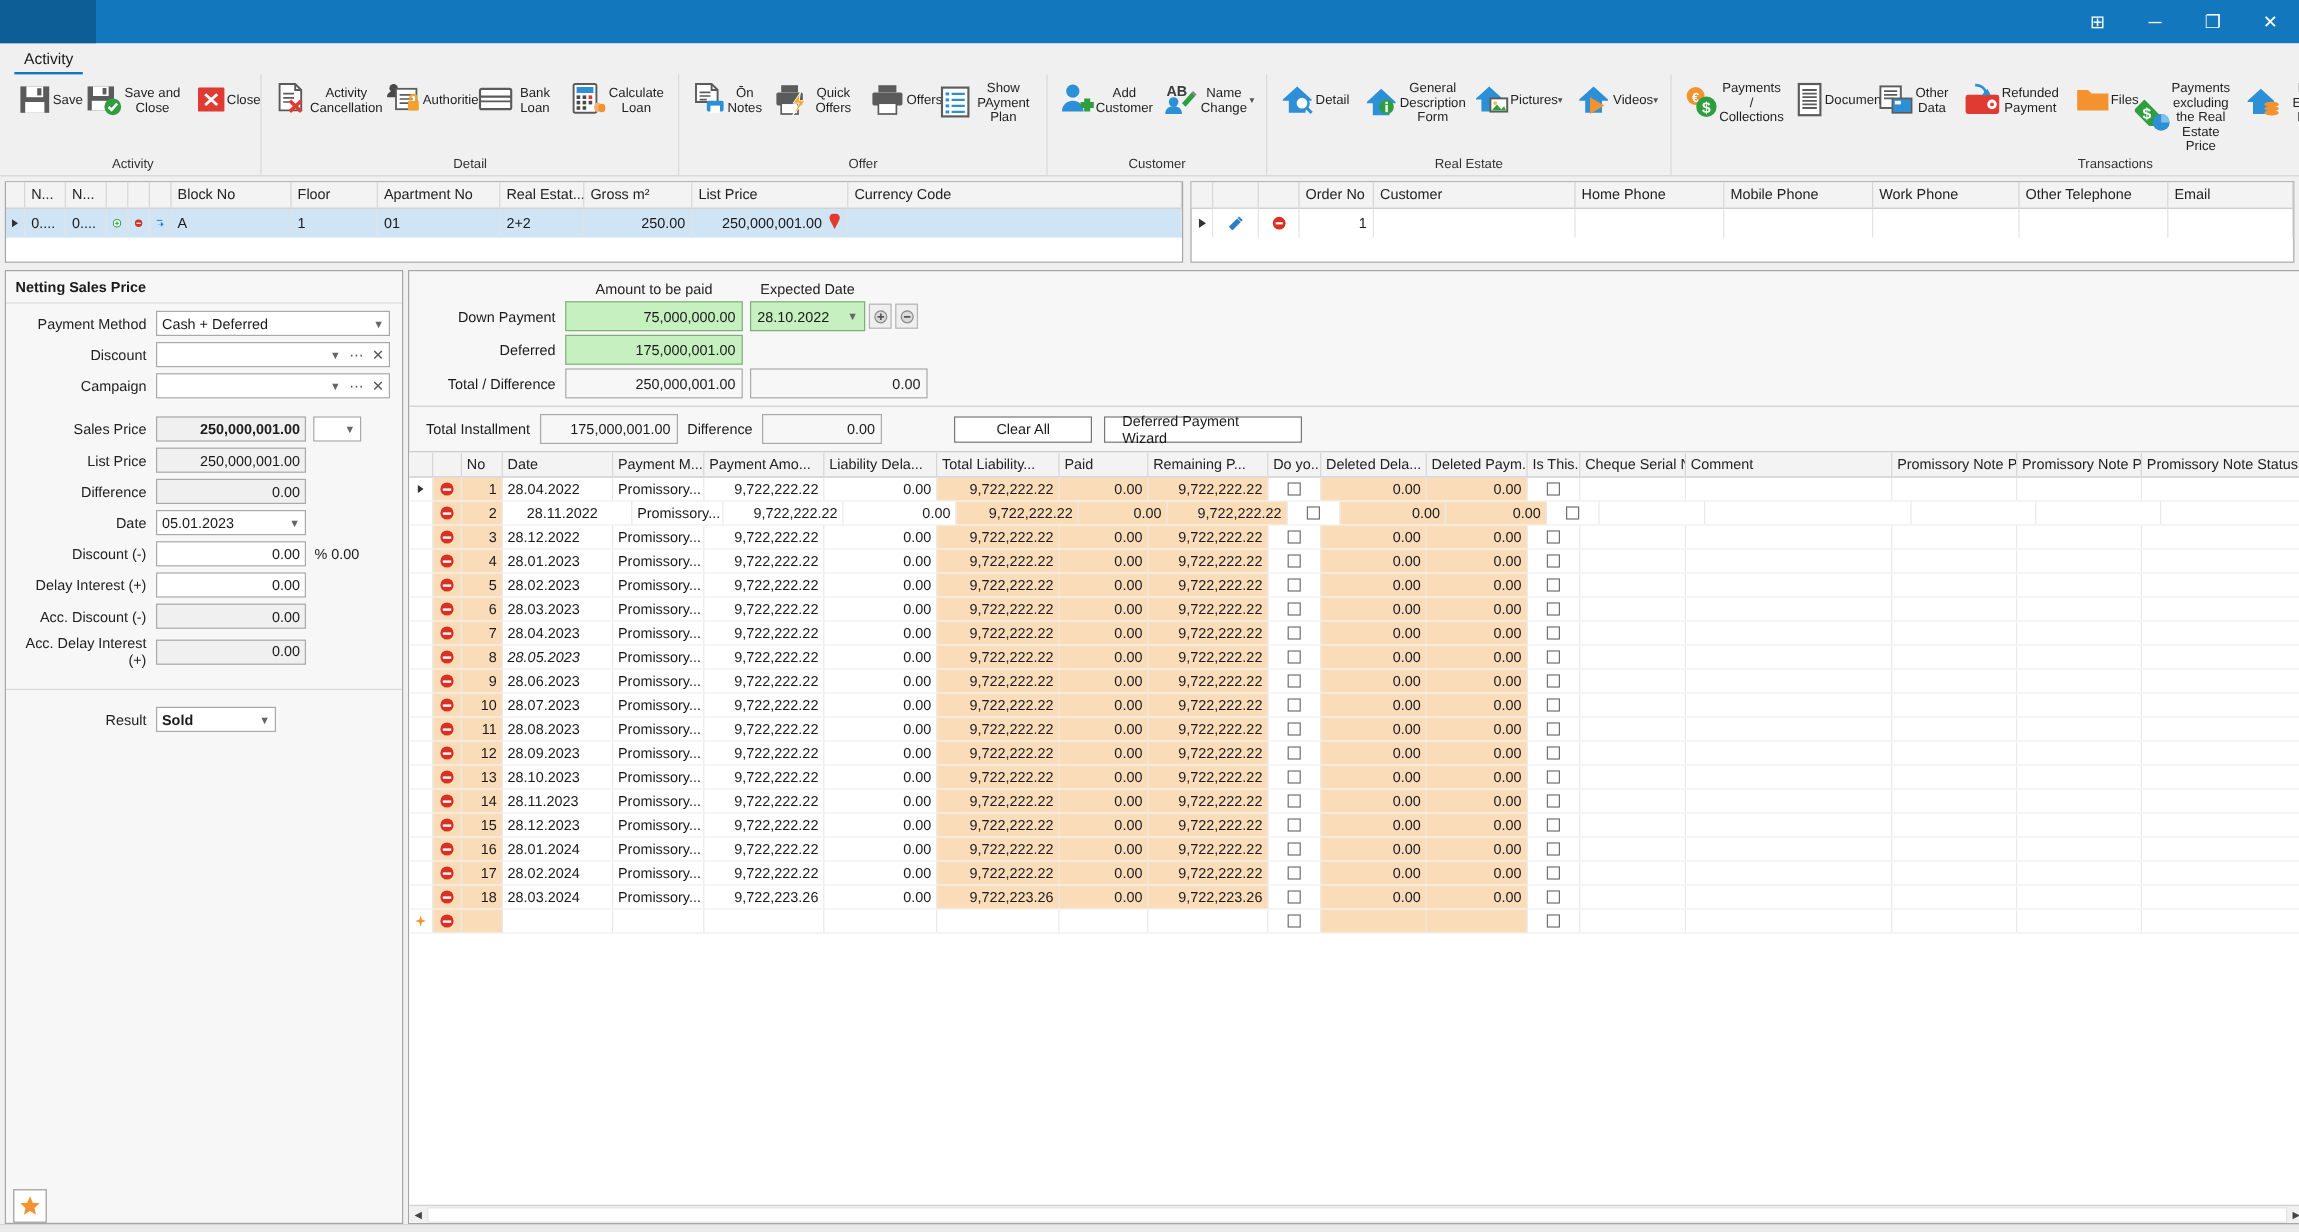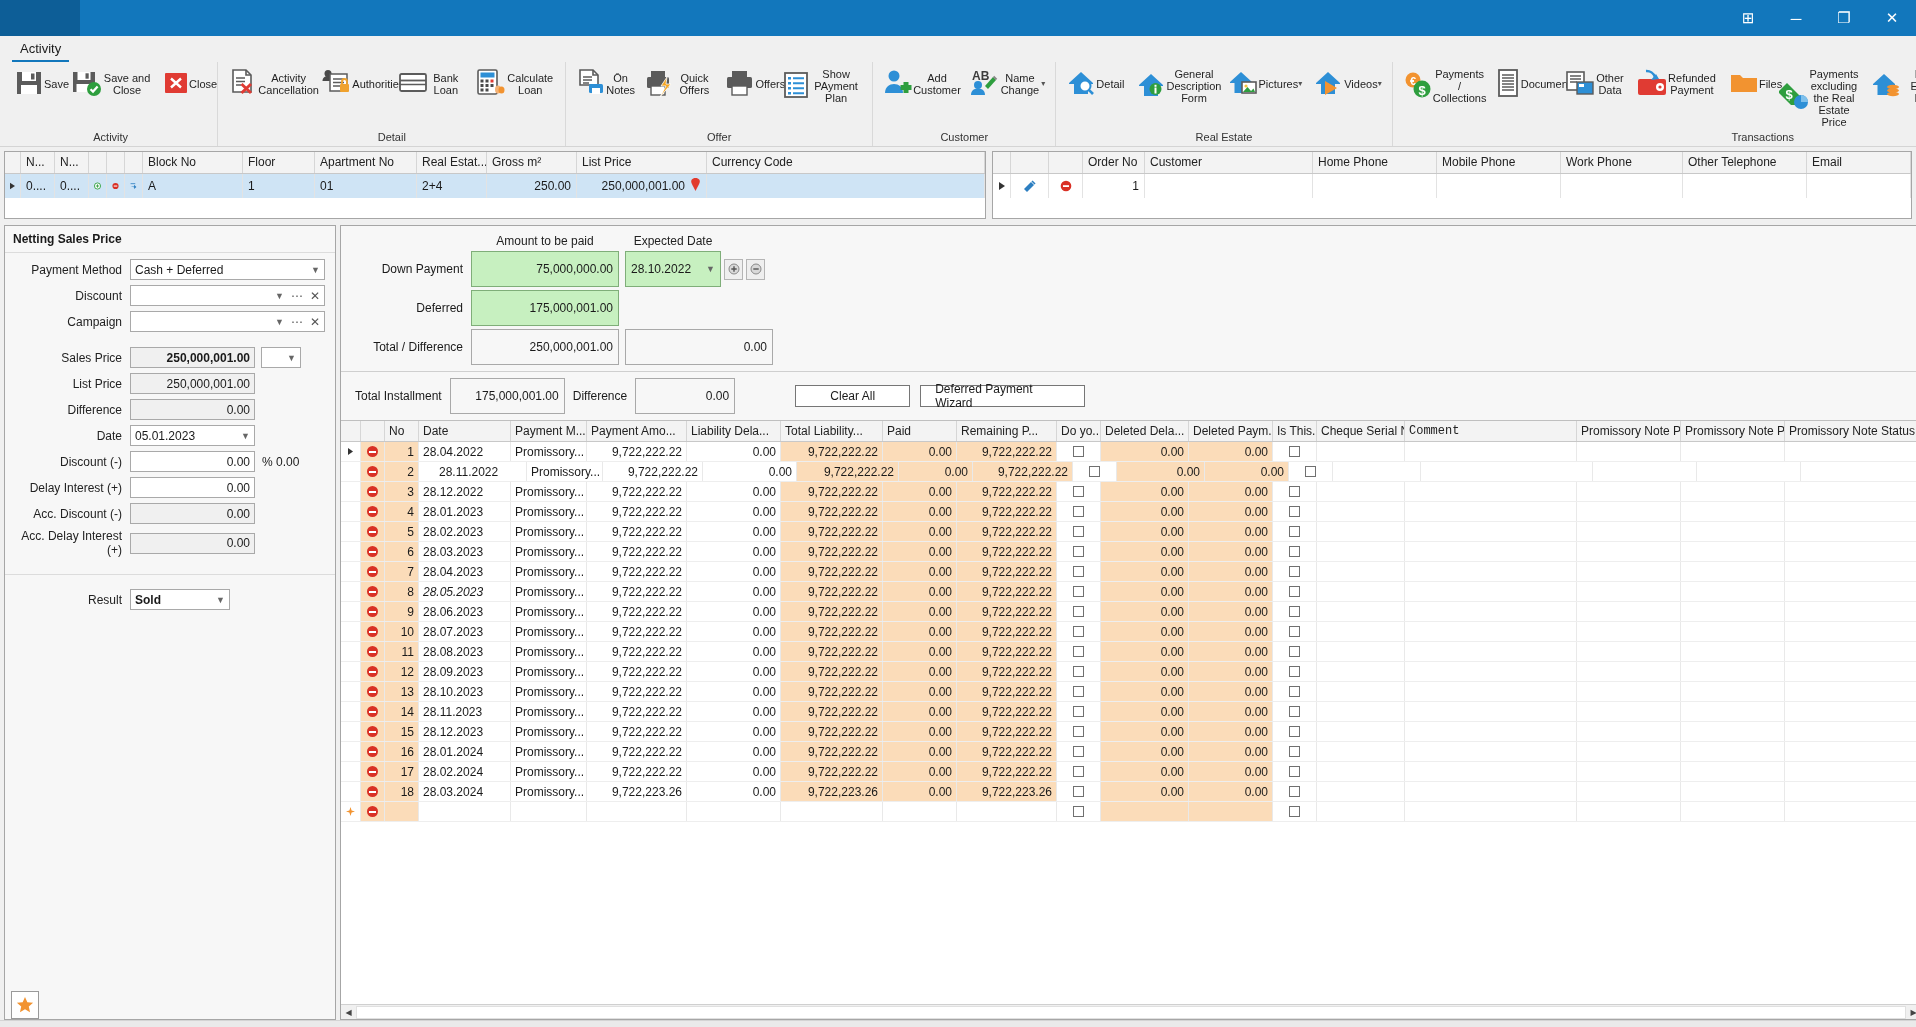--- a/index.html
+++ b/index.html
@@ -73,21 +73,21 @@
   .rightpanel{ flex:1; margin-left:4px; border:1px solid #a6a6a6; background:#f7f7f7;
                display:flex; flex-direction:column; }
   .dp-area{ padding:8px 0 6px 0; border-bottom:1px solid #cfcfcf; }
   .dp-headrow{ display:flex; font-size:12px; color:#222; padding-left:20px; }
   .dp-h1{ width:148px; text-align:center; margin-left:110px; }
   .dp-h2{ width:96px; text-align:center; margin-left:6px; }
   .dp-row{ display:flex; align-items:center; margin-top:3px; padding-left:20px; }
   .dp-lab{ width:110px; text-align:right; padding-right:8px; font-size:12px; }
   .in-green{ background:#c7f0c0; border:1px solid #7fae79; }
   .in-plain{ background:#fff; border:1px solid #a9a9a9; }
-  .h21{ height:36px; display:flex; align-items:center; padding:0 5px; font-size:12px; }
+  .h21{ height:25px; display:flex; align-items:center; padding:0 5px; font-size:12px; }
   .circbtn{ width:19px; height:21px; border:1px solid #b5b5b5; background:#efefef;
             display:flex; align-items:center; justify-content:center; margin-left:3px; }
 
   .ti-bar{ display:flex; align-items:center; padding:6px 0 6px 14px; }
   .ti-lab{ font-size:12px; padding:0 8px 0 0; }
   .bigbtn{ height:22px; border:1px solid #767676; background:#fff; font-size:12px;
            display:flex; align-items:center; justify-content:center; padding:0 14px; }
 
   
   .pgwrap{ flex:1; border-top:1px solid #bfbfbf; display:flex; flex-direction:column; overflow:hidden; background:#fff; }
@@ -511,21 +511,21 @@
       </div>
       <div class="gc mid" style="width:18px">
         <svg width="12" height="10" viewBox="0 0 12 10">
             <path d="M1 6 L7 6 L7 3 L11 6.5 L7 10 L7 7" fill="#2d7fc1"></path>
             <path d="M1 1 L9 1" stroke="#2d7fc1" stroke-width="1.4"></path>
           </svg>
       </div>
       <div class="gc" style="width:100px">A</div>
       <div class="gc" style="width:72px">1</div>
       <div class="gc" style="width:102px">01</div>
-      <div class="gc" style="width:70px">2+4</div>
+      <div class="gc" style="width:70px">2+2</div>
       <div class="gc num" style="width:90px">250.00</div>
       <div class="gc num" style="width:130px">
         <span>250,000,001.00</span>
         <span style="margin-left:5px">
           <svg width="11" height="13" viewBox="0 0 11 13">
               <path d="M5.5 0 C2 0 0.5 2.5 1.5 5 C2.4 7.2 5.5 13 5.5 13 C5.5 13 8.6 7.2 9.5 5 C10.5 2.5 9 0 5.5 0Z" fill="#e23b2e"></path>
             </svg>
         </span>
       </div>
       <div class="gc gfill"></div>
@@ -739,21 +739,21 @@
           <div class="pgh" style="width: 100px;">Payment Amo...</div>
           <div class="pgh" style="width: 94px;">Liability Dela...</div>
           <div class="pgh" style="width: 102px;">Total Liability...</div>
           <div class="pgh" style="width: 74px;">Paid</div>
           <div class="pgh" style="width: 100px;">Remaining P...</div>
           <div class="pgh" style="width: 44px;">Do yo...</div>
           <div class="pgh" style="width: 88px;">Deleted Dela...</div>
           <div class="pgh" style="width: 84px;">Deleted Paym...</div>
           <div class="pgh" style="width: 44px;">Is This...</div>
           <div class="pgh" style="width: 88px;">Cheque Serial No</div>
-          <div class="pgh" style="width: 172px; font-family: Liberation Mono, monospace;">Comment</div>
+          <div class="pgh" style="width: 172px;">Comment</div>
           <div class="pgh" style="width: 104px;">Promissory Note Posit...</div>
           <div class="pgh" style="width: 104px;">Promissory Note Posit...</div>
           <div class="pgh" style="width: 120px; flex: 1 1 0%;">Promissory Note Status</div>
         </div>
       <div class="pgbody" id="pg-body">
           <div class="pgrow">
             <div class="pgc ctr" style="width: 20px;">
               <svg width="5" height="7" viewBox="0 0 5 7">
                 <path d="M0 0 L5 3.5 L0 7 Z" fill="#333"></path>
               </svg>

